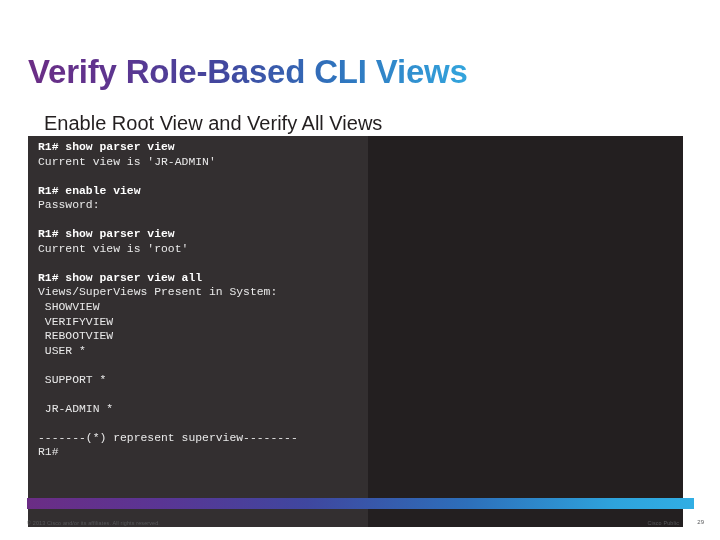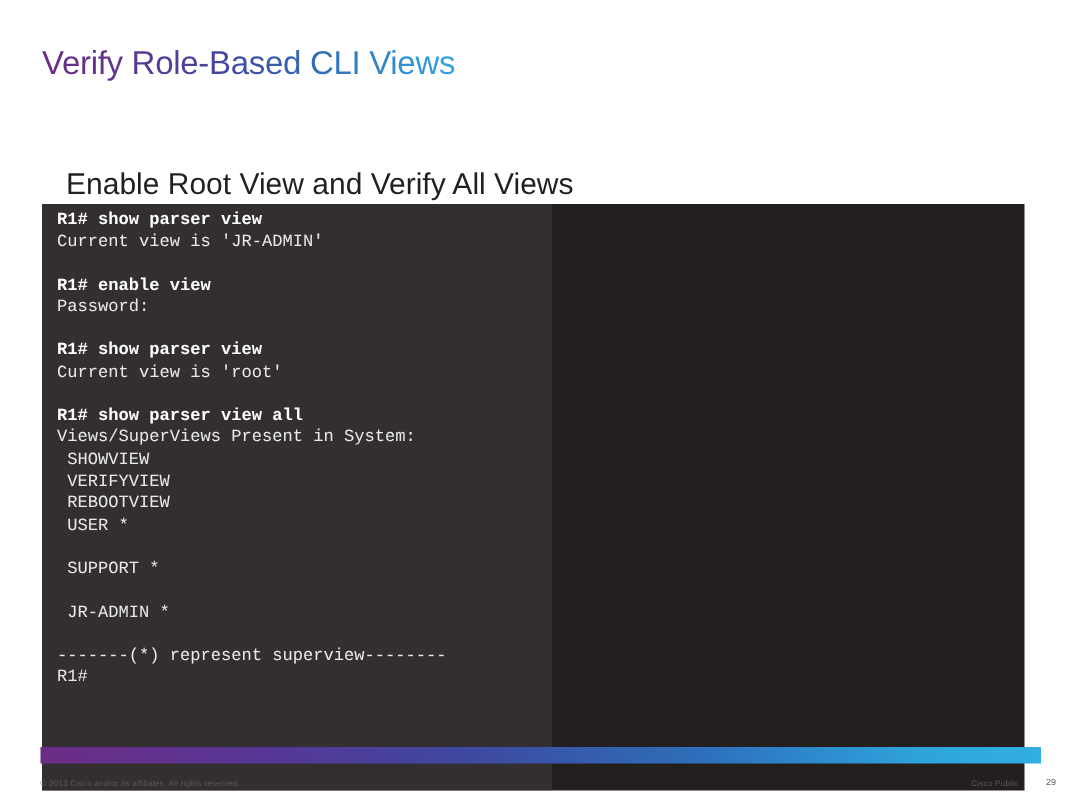--- a/index.html
+++ b/index.html
@@ -13,23 +13,23 @@
     position: relative;
     overflow: hidden;
     font-family: "Liberation Sans", sans-serif;
     -webkit-font-smoothing: antialiased;
   }
 
   
   #slide-title {
     position: absolute;
     left: 28px;
-    top: 22px;
-    font-size: 22px;
-    font-weight: normal;
+    top: 52px;
+    font-size: 33px;
+    font-weight: bold;
     letter-spacing: -0.2px;
     line-height: 40px;
     white-space: nowrap;
     background: linear-gradient(90deg, #6b2d85 0%, #5b3691 22%,
                                  #41489f 45%, #2f73bd 70%, #33a5dd 100%);
     -webkit-background-clip: text;
     background-clip: text;
     color: transparent;
     -webkit-text-fill-color: transparent;
   }

